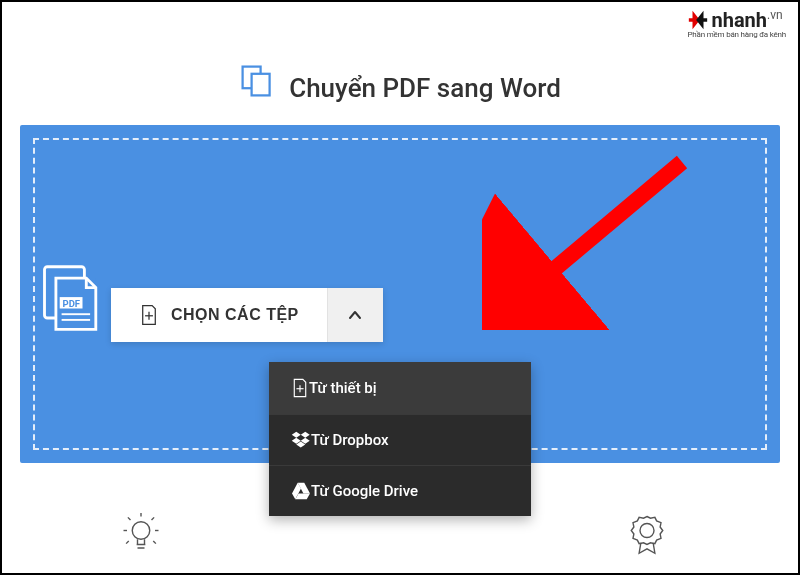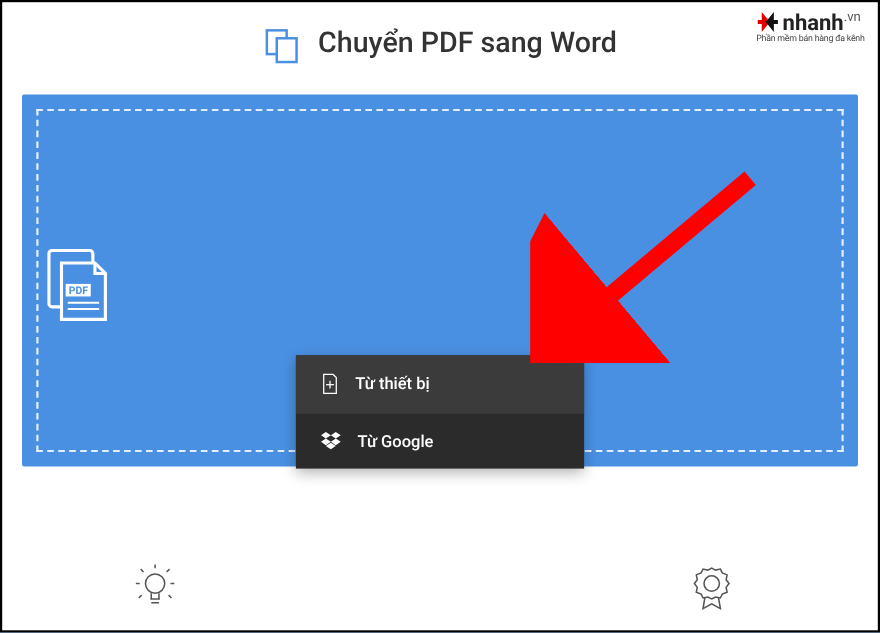--- a/index.html
+++ b/index.html
@@ -38,22 +38,23 @@
     margin-top: -2px;
     letter-spacing: -0.2px;
   }
 
   .header {
     text-align: center;
     padding-top: 22px;
   }
   .title-row {
     display: inline-flex;
-    align-items: flex-start;
+    align-items: flex-end;
     gap: 14px;
+    margin-top: 39px;
   }
   .title-icon svg { width: 36px; height: 36px; }
   .title {
     font-size: 26px;
     font-weight: 500;
     color: #333;
   }
   .subtitle {
     margin-top: 8px;
     font-size: 19px;
@@ -116,21 +117,20 @@
     left: 50%;
     transform: translateX(-50%);
     top: 232px;
     width: 262px;
     background: #2b2b2b;
     box-shadow: 0 4px 12px rgba(0,0,0,0.3);
   }
   .menu-item {
     display: flex;
     align-items: center;
-    gap: 14px;
     padding: 16px 22px;
     color: #fff;
     font-size: 15px;
     font-weight: 500;
     cursor: pointer;
     border-bottom: 1px solid #3a3a3a;
   }
   .menu-item:first-child { background: #3b3b3b; }
   .menu-item:last-child { border-bottom: none; }
   .menu-item svg { width: 18px; height: 20px; flex-shrink: 0; }
@@ -188,36 +188,59 @@
         <path d="M22 18 L64 18 L64 72 L22 72 Z" fill="#4a90e2"></path>
         <path d="M22 18 L54 18 L64 28 L64 72 L22 72 Z" fill="none" stroke="#fff" stroke-width="3"></path>
         <path d="M54 18 L54 28 L64 28" fill="none" stroke="#fff" stroke-width="3"></path>
         <rect x="26" y="38" width="24" height="12" fill="#fff"></rect>
         <text x="29" y="48" font-size="10" font-weight="700" fill="#4a90e2">PDF</text>
         <line x1="28" y1="56" x2="58" y2="56" stroke="#fff" stroke-width="2"></line>
         <line x1="28" y1="62" x2="58" y2="62" stroke="#fff" stroke-width="2"></line>
       </svg>
     </div>
 
+    <div class="choose-row">
+      <button class="choose-btn">
+        <svg viewBox="0 0 24 28">
+          <path d="M4 2 L16 2 L20 6 L20 26 L4 26 Z" fill="none" stroke="#333" stroke-width="1.6"></path>
+          <line x1="12" y1="10" x2="12" y2="20" stroke="#333" stroke-width="1.6"></line>
+          <line x1="7" y1="15" x2="17" y2="15" stroke="#333" stroke-width="1.6"></line>
+        </svg>
+        <span>CHỌN CÁC TỆP</span>
+      </button>
+      <button class="chevron-btn">
+        <svg viewBox="0 0 16 16">
+          <path d="M3 11 L8 5 L13 11" fill="none" stroke="#333" stroke-width="2" stroke-linecap="round" stroke-linejoin="round"></path>
+        </svg>
+      </button>
+    </div>
   </div>
 
   <div class="menu">
     <div class="menu-item">
       <svg viewBox="0 0 24 28">
         <path d="M4 2 L16 2 L20 6 L20 26 L4 26 Z" fill="none" stroke="#fff" stroke-width="1.6"></path>
         <line x1="12" y1="10" x2="12" y2="20" stroke="#fff" stroke-width="1.6"></line>
         <line x1="7" y1="15" x2="17" y2="15" stroke="#fff" stroke-width="1.6"></line>
       </svg>
       <span>Từ thiết bị</span>
     </div>
     <div class="menu-item">
       <svg class="dropbox-icon" viewBox="0 0 24 20">
         <path d="M6 0 L12 4 L6 8 L0 4 Z M18 0 L24 4 L18 8 L12 4 Z M6 8 L12 12 L6 16 L0 12 Z M18 8 L24 12 L18 16 L12 12 Z M6 17 L12 13 L18 17 L12 21 Z" fill="#fff" transform="scale(0.9) translate(1 0)"></path>
       </svg>
-      <span>Từ Google</span>
+      <span>Từ Dropbox</span>
+    </div>
+    <div class="menu-item">
+      <svg class="drive-icon" viewBox="0 0 24 22">
+        <path d="M8 1 L16 1 L23 14 L15 14 Z" fill="#fff"></path>
+        <path d="M8 1 L1 14 L5 21 L12 8 Z" fill="#fff"></path>
+        <path d="M5 21 L19 21 L23 14 L9 14 Z" fill="#fff"></path>
+      </svg>
+      <span>Từ Google Drive</span>
     </div>
   </div>
 </div>
 
 <svg class="arrow" style="left:480px; top:148px; width:220px; height:180px;" viewBox="0 0 220 180">
   <defs>
     <marker id="ah" markerWidth="14" markerHeight="14" refX="3" refY="6" orient="auto">
       <path d="M0 0 L14 6 L0 12 Z" fill="#ff0000"></path>
     </marker>
   </defs>

